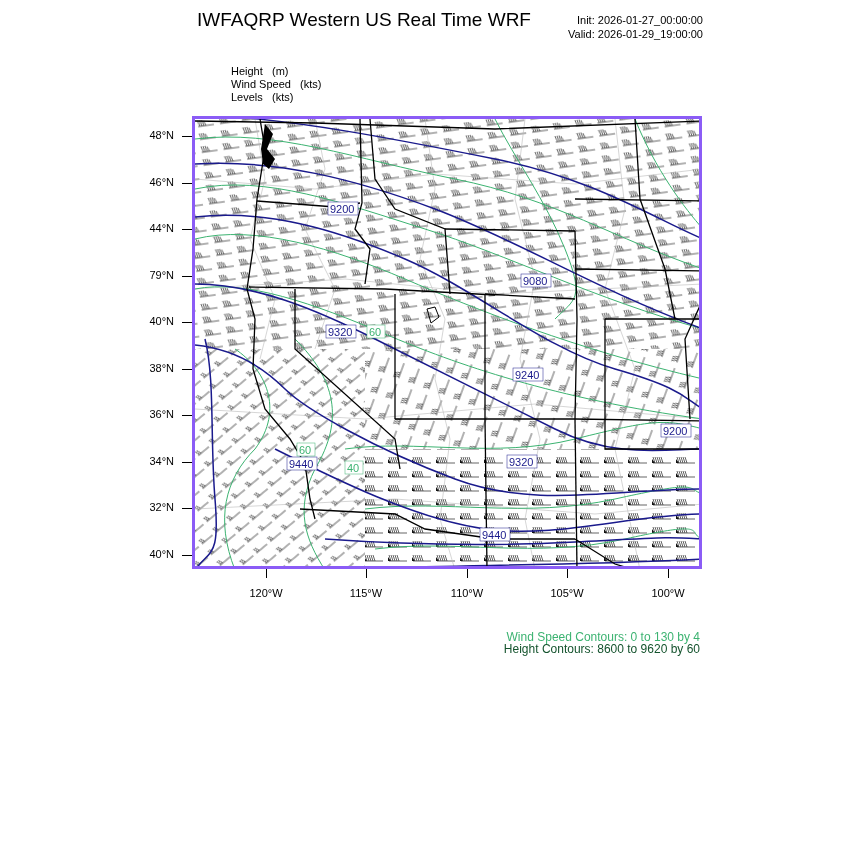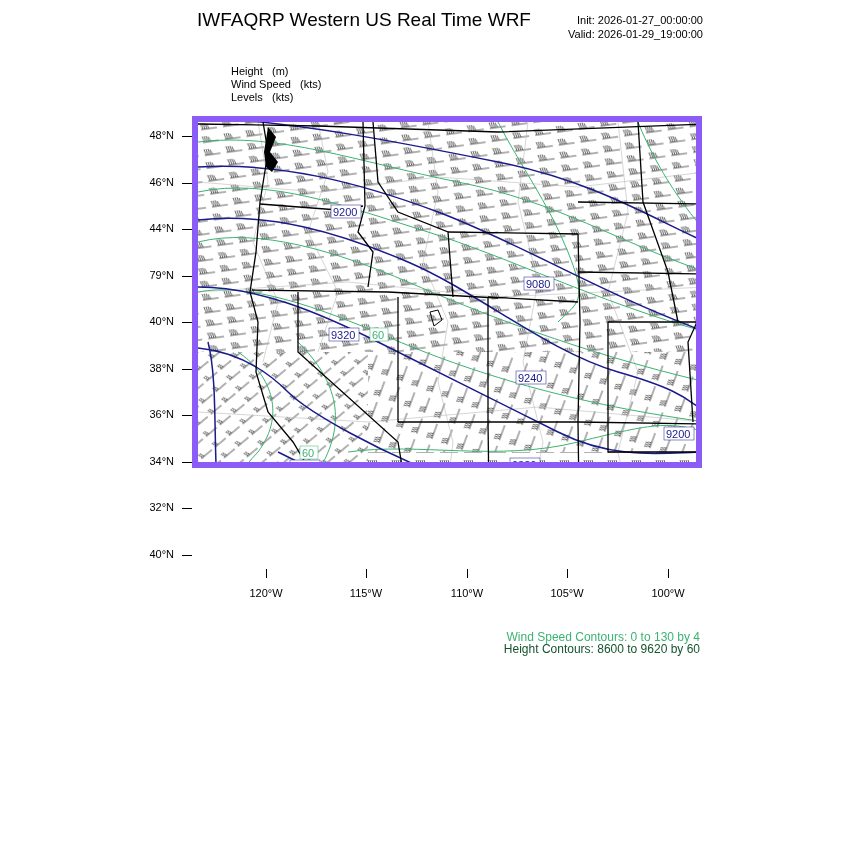--- a/index.html
+++ b/index.html
@@ -2,21 +2,21 @@
 <html><head>
 <meta charset="utf-8">
 <style>
   html, body { margin: 0; padding: 0; background: #ffffff; }
   body { width: 850px; height: 850px; position: relative; overflow: hidden; font-family: "Liberation Sans", sans-serif; color: #000; }
   .abs { position: absolute; }
   #title { left: 189px; top: 9px; font-size: 19px; white-space: nowrap; margin-left: 8px; }
   #init { right: 147px; top: 13px; font-size: 11px; text-align: right; line-height: 14px; white-space: nowrap; }
   #fields { left: 195px; top: 65px; font-size: 11px; line-height: 13px; }
   #fields div { white-space: pre; padding-left: 36px; }
-  #map { left: 192px; top: 116px; width: 510px; height: 352px; border: 6px solid #8b5cf6; box-sizing: border-box; background: #fff; overflow: hidden; }
+  #map { left: 192px; top: 116px; width: 510px; height: 453px; border: 3px solid #8b5cf6; box-sizing: border-box; background: #fff; overflow: hidden; }
   #map svg { display: block; }
   .ylab { font-size: 11px; right: 676px; white-space: nowrap; text-align: right; }
   .ytick { left: 182px; width: 10px; height: 1px; background: #000; }
   .xlab { font-size: 11px; top: 587px; white-space: nowrap; transform: translateX(-50%); }
   .xtick { top: 569px; width: 1px; height: 9px; background: #000; }
   #hc { right: 150px; top: 642px; font-size: 12px; color: #14532d; white-space: nowrap; }
   #wc { right: 150px; top: 630px; font-size: 12px; color: #3cb371; white-space: nowrap; }
   #footer { left: 194px; top: 816px; font-size: 10px; line-height: 12px; white-space: nowrap; }
   .clabel { font-family: "Liberation Sans", sans-serif; font-size: 11px; fill: #1a1a8c; }
   .wlabel { font-family: "Liberation Sans", sans-serif; font-size: 11px; fill: #3cb371; }

